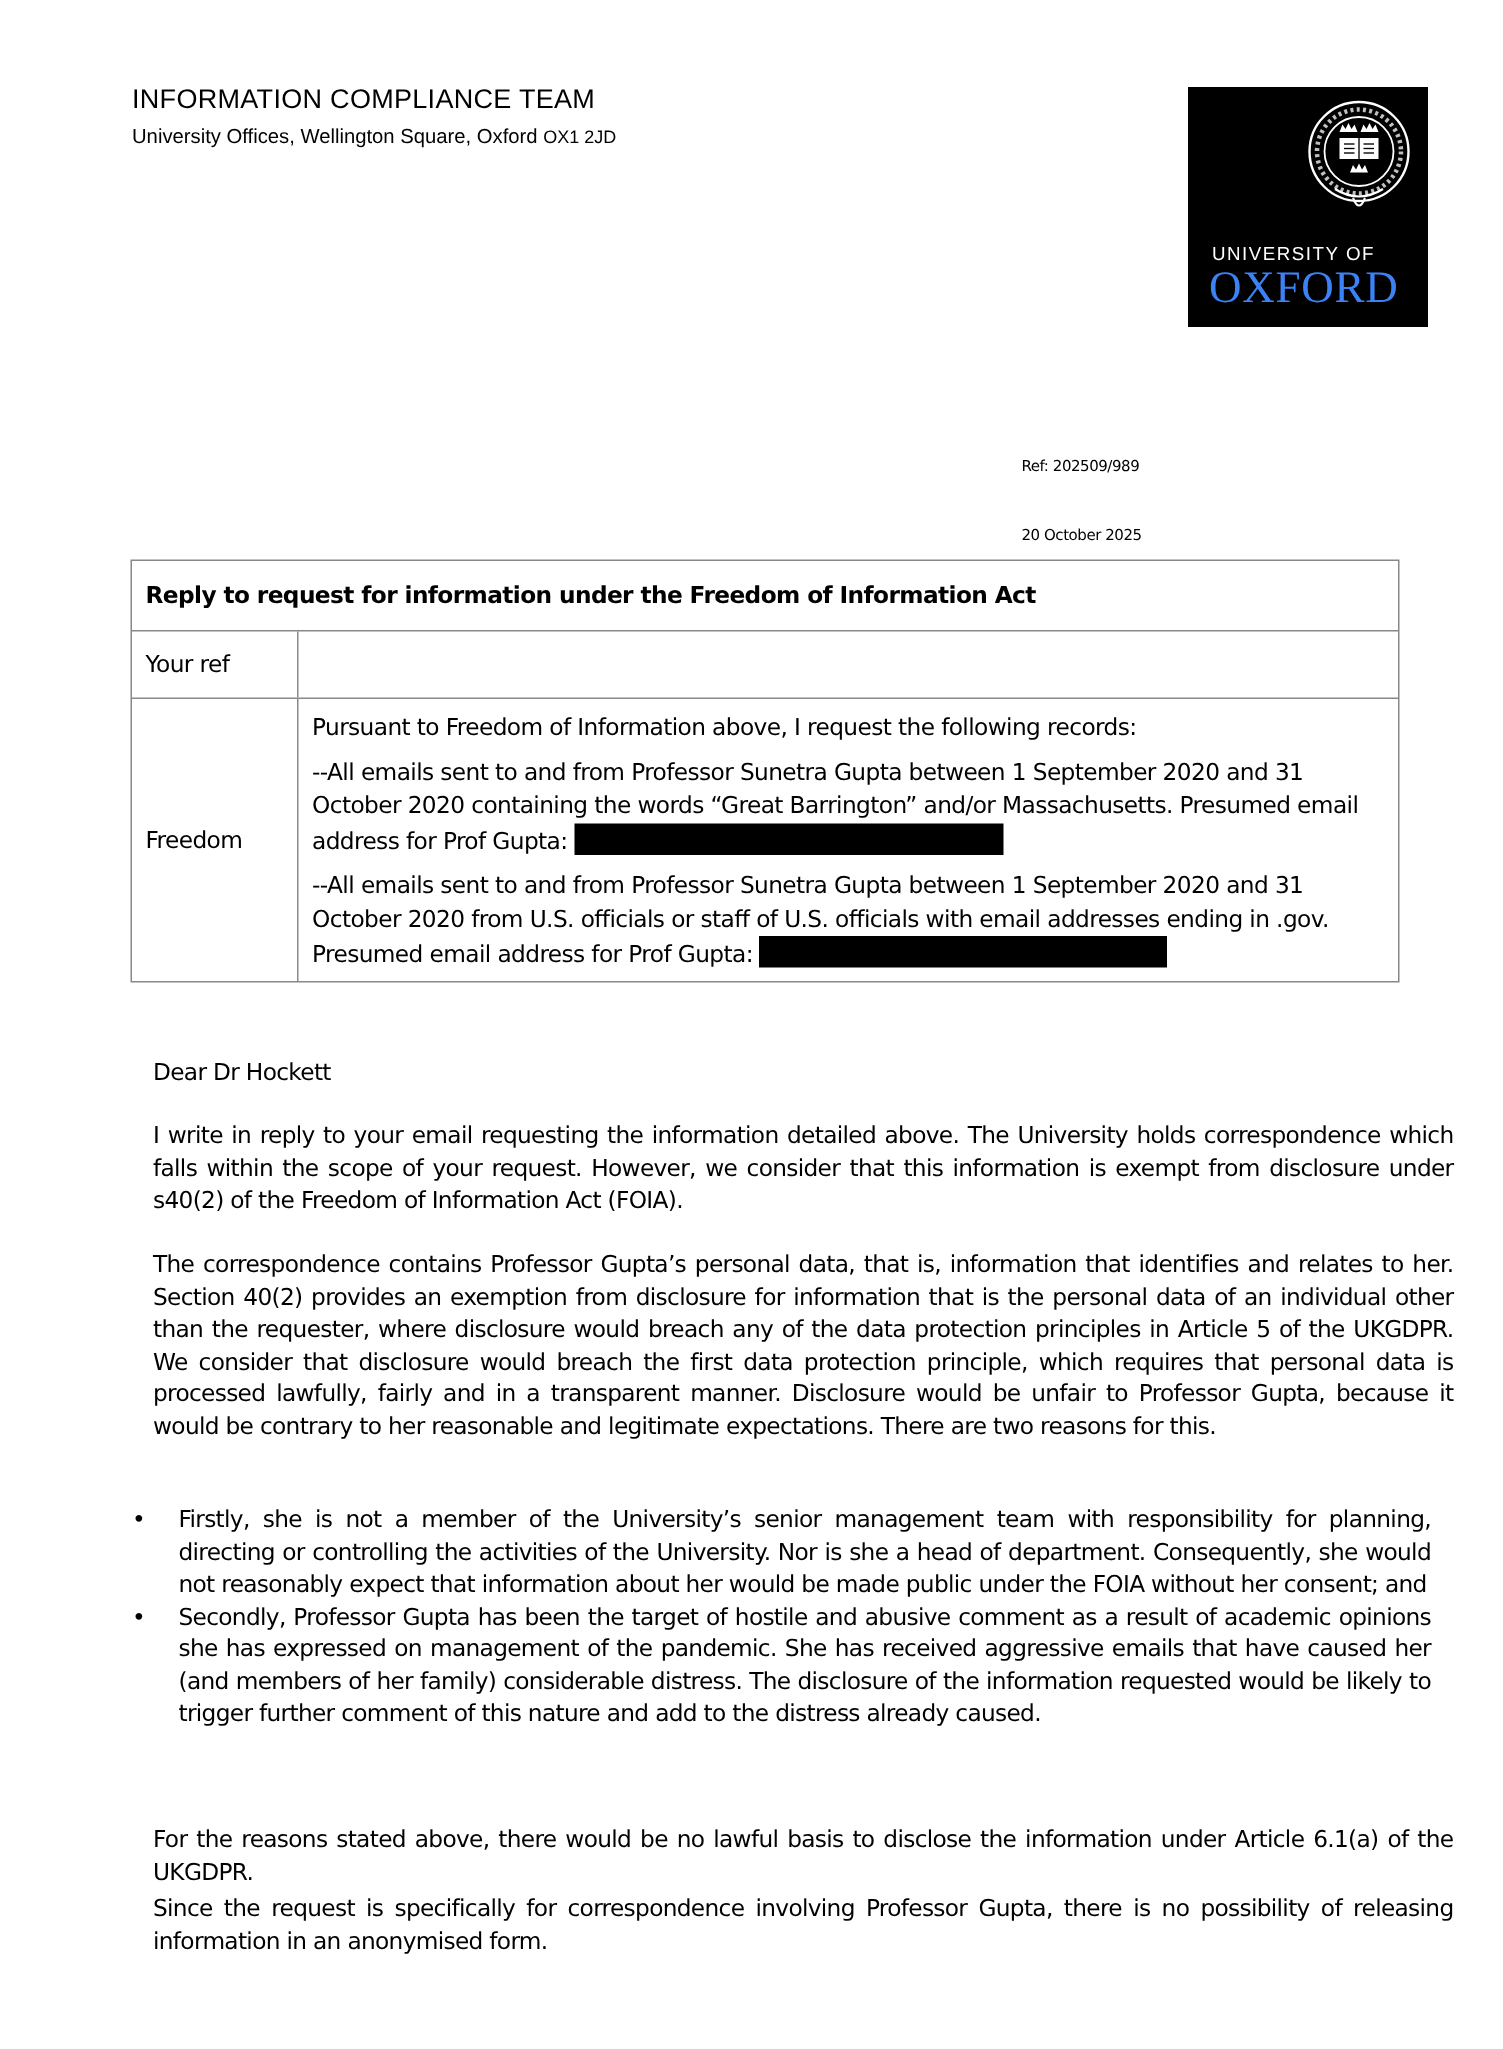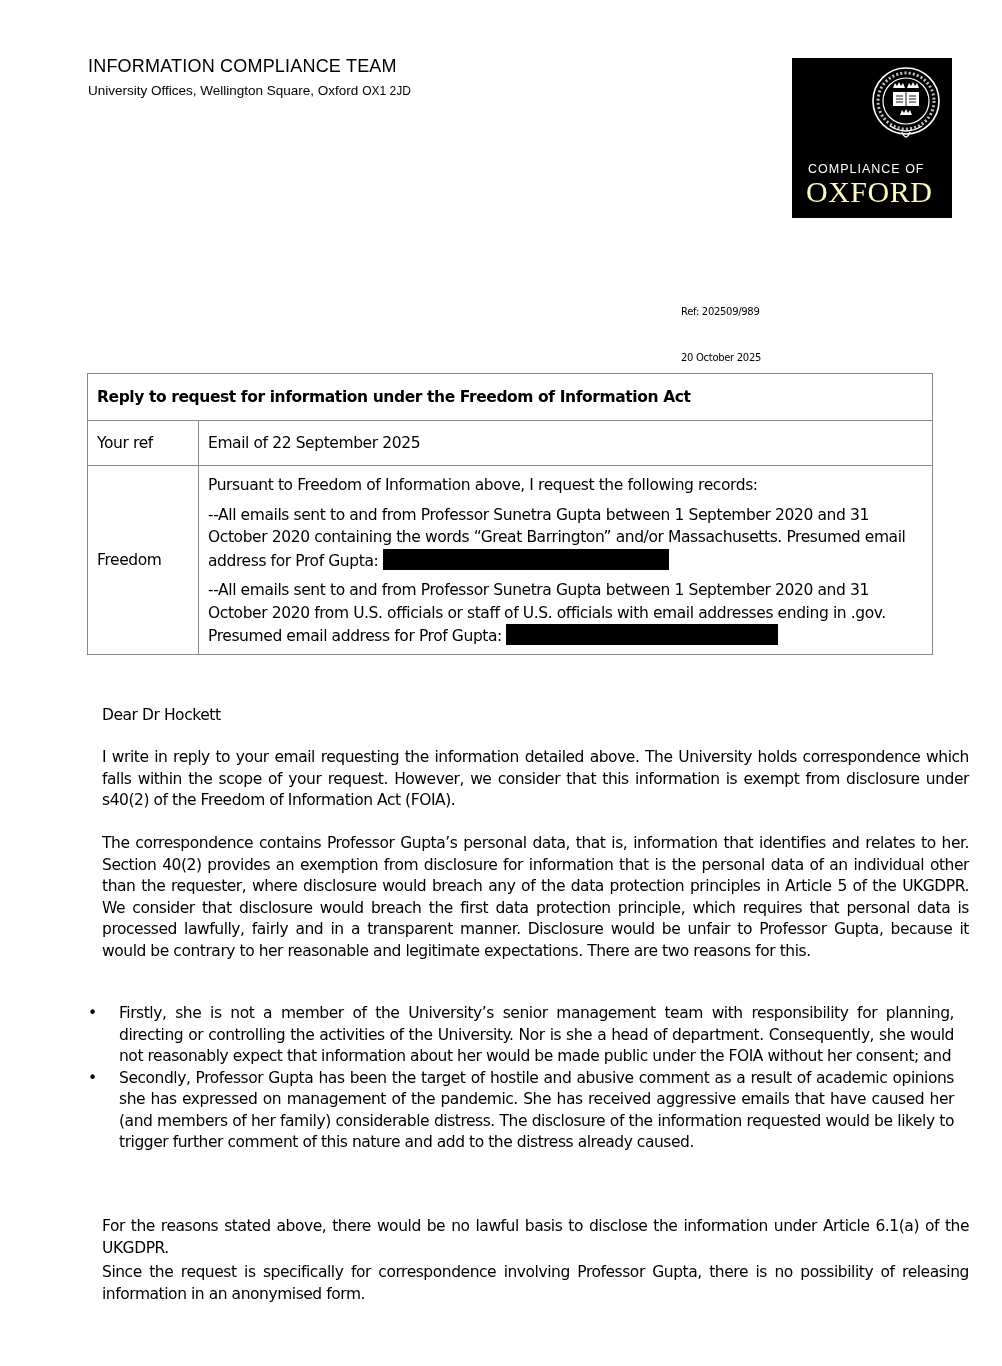--- a/index.html
+++ b/index.html
@@ -45,21 +45,21 @@
       top: 104px;
       color: #fff;
       font-family: "Liberation Sans", sans-serif;
       font-size: 12.5px;
       letter-spacing: 1px;
     }
     .logo-oxford {
       position: absolute;
       left: 14px;
       top: 117px;
-      color: #fef9c3;
+      color: #3b82f6;
       font-family: "Liberation Serif", serif;
       font-size: 30px;
       letter-spacing: 0.5px;
     }
     .ref-block {
       position: absolute;
       left: 681px;
       font-family: "DejaVu Sans", sans-serif;
       font-size: 10px;
       letter-spacing: -0.3px;
@@ -186,32 +186,31 @@
       <line x1="117" y1="38" x2="124" y2="38"></line>
       <line x1="117" y1="41" x2="124" y2="41"></line>
       <line x1="117" y1="44" x2="124" y2="44"></line>
     </g>
 
     <path d="M98 68 q16 10 32 0" fill="none" stroke="#fff" stroke-width="1.4"></path>
     <path d="M110 74 q4 10 8 0" fill="none" stroke="#fff" stroke-width="1.4"></path>
 
     <circle cx="114" cy="43" r="28" fill="none" stroke="#fff" stroke-width="3" stroke-dasharray="2 2.2" opacity="0.75"></circle>
   </svg>
-  <div class="logo-univ">COMPLIANCE OF</div>
+  <div class="logo-univ">UNIVERSITY OF</div>
   <div class="logo-oxford">OXFORD</div>
 </div>
 
 <div class="ref-block ref">Ref: 202509/989</div>
 <div class="ref-block date">20 October 2025</div>
 
 <div class="fo-table">
   <div class="fo-title">Reply to request for information under the Freedom of Information Act</div>
   <div class="fo-row yourref">
     <div class="fo-label">Your ref</div>
-    <div class="fo-value">Email of 22 September 2025</div>
   </div>
   <div class="fo-row request">
     <div class="fo-label">Freedom</div>
     <div class="fo-value">
       <p>Pursuant to Freedom of Information above, I request the following records:</p>
       <p><span>--All emails sent to and from Professor Sunetra Gupta between 1 September 2020 and 31 October 2020 containing the words “Great Barrington” and/or Massachusetts. Presumed email address for Prof Gupta:</span> <span class="redact" style="width:286px"></span></p>
       <p><span>--All emails sent to and from Professor Sunetra Gupta between 1 September 2020 and 31 October 2020 from U.S. officials or staff of U.S. officials with email addresses ending in .gov. Presumed email address for Prof Gupta:</span> <span class="redact" style="width:272px"></span></p>
     </div>
   </div>
 </div>

